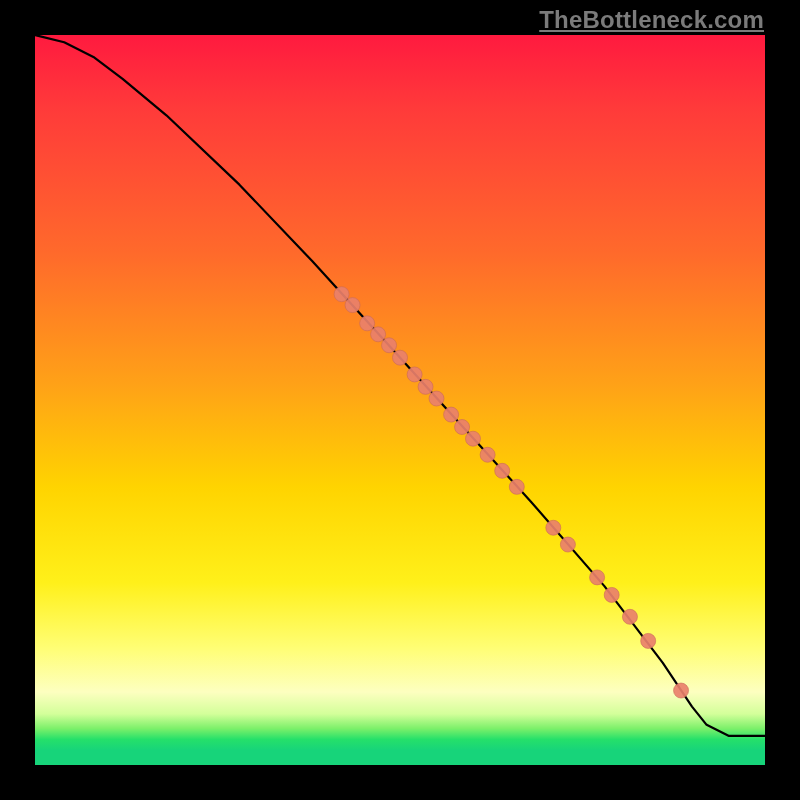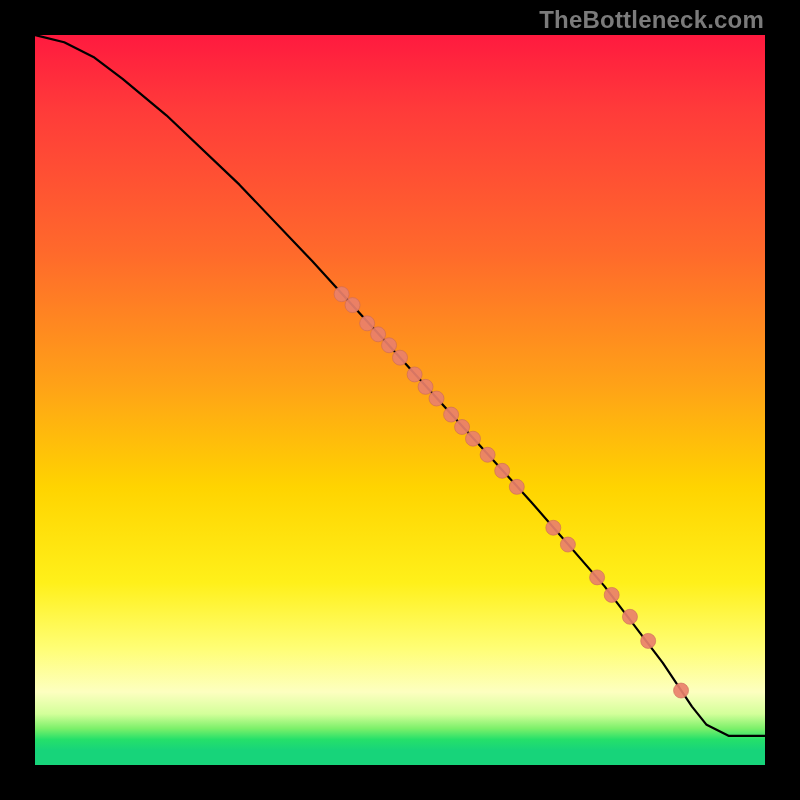--- a/index.html
+++ b/index.html
@@ -56,20 +56,21 @@
   .watermark {
     position: absolute;
     top: 6px;
     right: 36px;
     color: #7b7b7b;
     font-size: 24px;
     font-weight: 600;
     letter-spacing: 0.2px;
     pointer-events: none;
     user-select: none;
+    text-decoration: underline;
   }
 </style>
 </head>
 <body>
 
 <div class="stage">
   <div class="watermark">TheBottleneck.com</div>
 
   <div class="plot-area">
     <div class="gradient-bg"></div>

